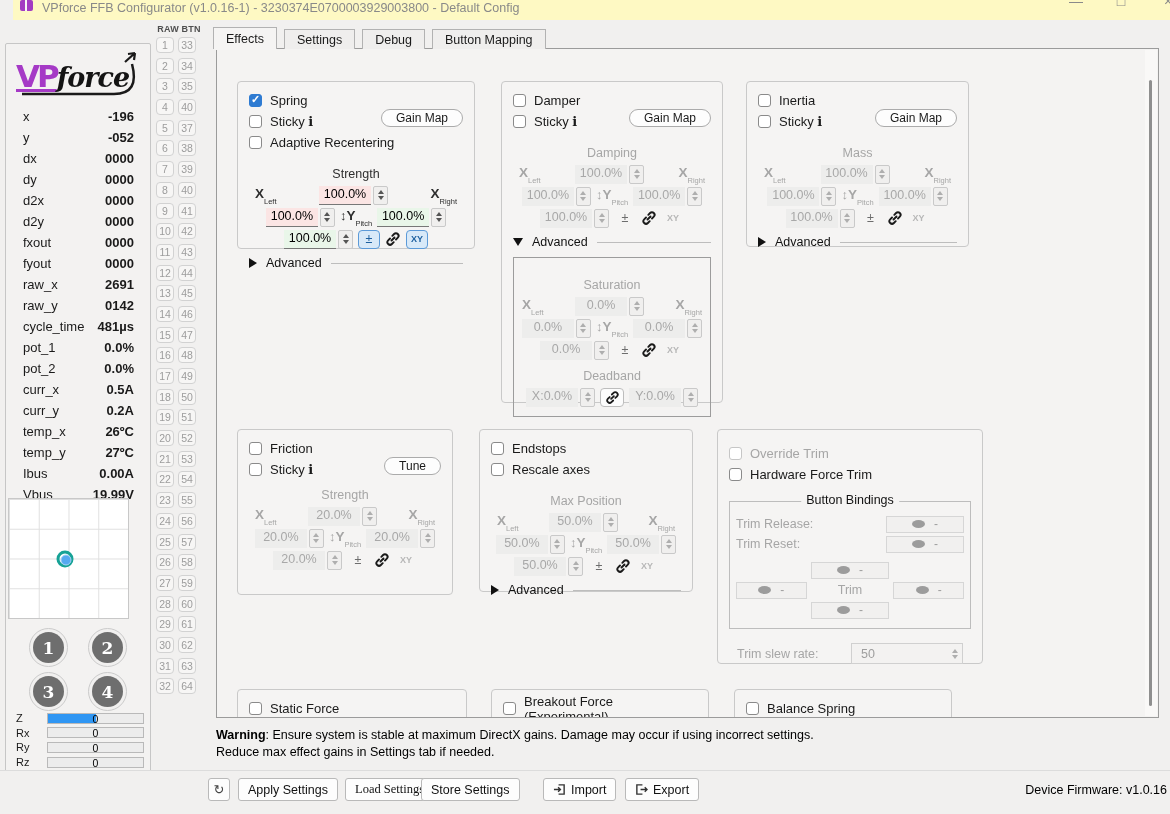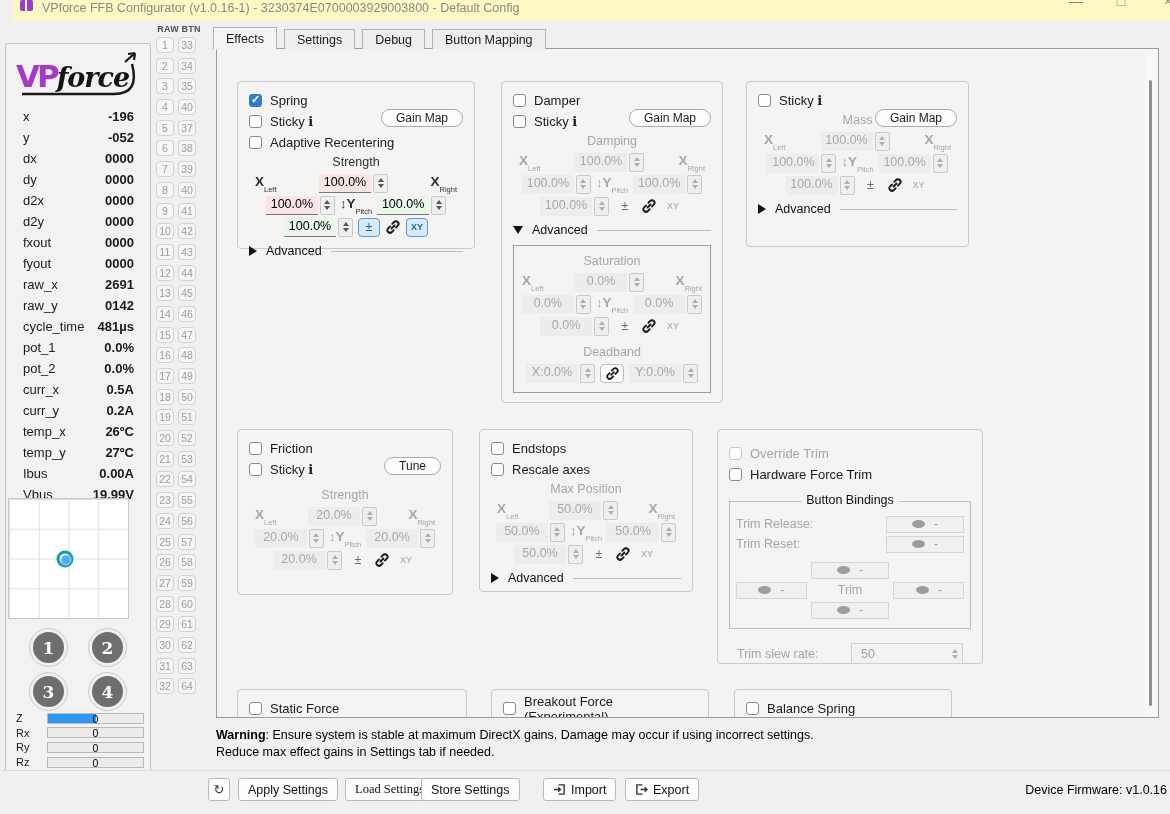--- a/index.html
+++ b/index.html
@@ -15,21 +15,21 @@
   .app-icon { position:absolute; left:7px; top:0; width:13px; height:11px; background:#a33bc2; border-radius:2px; }
   .app-icon::after { content:""; position:absolute; left:5px; top:0; width:2px; height:11px; background:#f6f5f4; }
   .title-text { position:absolute; left:29px; top:1px; font-size:12.5px; color:#898989; white-space:nowrap; }
   .winbtn { position:absolute; top:-7px; font-size:14px; color:#8a8a8a; width:20px; text-align:center; height:20px; }
   .winbtn.min { left:1053px; } .winbtn.max { left:1098px; } .winbtn.cls { left:1145px; }
 
   
   .sidebar { position:absolute; left:5px; top:43px; width:146px; height:758px; border:1px solid #c6c6c6; background:#f3f2f1; border-radius:2px; }
   .logo { position:relative; width:132px; height:56px; margin:4px auto 0; }
   .logo-text { position:absolute; left:4px; top:10px; white-space:nowrap; }
-  .logo-vp { color:#a53ac6; font-weight:800; font-size:31px; letter-spacing:-3px; font-family:"DejaVu Sans",sans-serif; }
+  .logo-vp { color:#a53ac6; font-weight:800; font-size:31px; letter-spacing:-3px; font-family:"DejaVu Sans",sans-serif;text-decoration:underline; }
   .logo-force { color:#141414; font-weight:700; font-style:italic; font-size:27px; letter-spacing:-1px; font-family:"DejaVu Serif",serif; }
   .logo svg { position:absolute; left:0; top:0; }
   .telemetry { margin-top:2px; }
   .trow { display:flex; justify-content:space-between; align-items:center; height:21px; padding:0 16px 0 17px; }
   .trow .tl { font-size:13px; }
   .trow .tv { font-size:13px; font-weight:700; }
   .plot { position:absolute; left:2px; top:454px; width:121px; height:121px; background:#fff; border:1px solid #c8c8c8;
     background-image:linear-gradient(#e0e0e0 1px, transparent 1px), linear-gradient(90deg,#e0e0e0 1px, transparent 1px);
     background-size:25% 25%; }
   .plot-dot { position:absolute; left:47%; top:50%; transform:translate(-50%,-50%); width:17px; height:17px; border:3px solid #16a296; border-radius:50%; }
@@ -77,21 +77,21 @@
   .chkrow { display:flex; align-items:center; gap:8px; height:21px; font-size:13px; }
   .chkrow.gray { color:#a6a6a6; }
   .chk { width:13px; height:13px; border:1px solid #8a8a8a; border-radius:3px; background:#fff; position:relative; flex:0 0 auto; }
   .chk.checked { background:#2e7bd2; border-color:#2e7bd2; }
   .chk.checked::after { content:"✓"; position:absolute; left:1px; top:-2px; color:#fff; font-size:11px; font-weight:700; }
   .chk.dis { border-color:#c6c6c6; }
   .info-i { font-weight:700; font-family:"DejaVu Serif",serif; }
   .pillbtn { position:absolute; right:11px; top:27px; height:18px; padding:0 14px; border:1px solid #ababab; border-radius:9px;
     background:#fdfdfd; font-size:12px; display:flex; align-items:center; }
 
-  .sec-title { text-align:center; font-size:12.5px; height:17px; margin-top:2px; }
+  .sec-title { text-align:center; font-size:12.5px; height:17px; margin-top:14px; }
   .on  { color:#2e2e2e; }
   .off { color:#a6a6a6; }
   .crow { display:flex; align-items:center; justify-content:center; gap:5px; height:22px; }
   .crow.spread { justify-content:space-between; padding:0 6px; }
   .axlbl { font-size:12.5px; white-space:nowrap; }
   .axlbl b { font-size:13.5px; }
   .axlbl sub { font-size:7.5px; position:relative; top:2px; }
   .updn { font-weight:700; font-size:13px; }
   .spin { display:inline-flex; align-items:stretch; height:19px; }
   .spin .val { min-width:52px; text-align:center; font-size:12.5px; padding:1px 3px; white-space:nowrap; }
@@ -650,20 +650,24 @@
               <i class="tri-dn"></i>
             </span>
           </span>
       </div>
     </div>
   </div>
 
   <div class="panel p-inertia">
     <div class="chkrow">
       <span class="chk"></span>
+      <span>Inertia</span>
+    </div>
+    <div class="chkrow">
+      <span class="chk"></span>
       <span><span>Sticky</span> <span class="info-i">i</span></span>
     </div>
     <div class="pillbtn">Gain Map</div>
     <div class="sec-title off">Mass</div>
     <div class="crow spread">
       <span class="axlbl off"><b>X</b><sub>Left</sub></span>
       <span class="spin dis">
           <span class="val">100.0%</span>
           <span class="ud">
             <i class="tri-up"></i>

